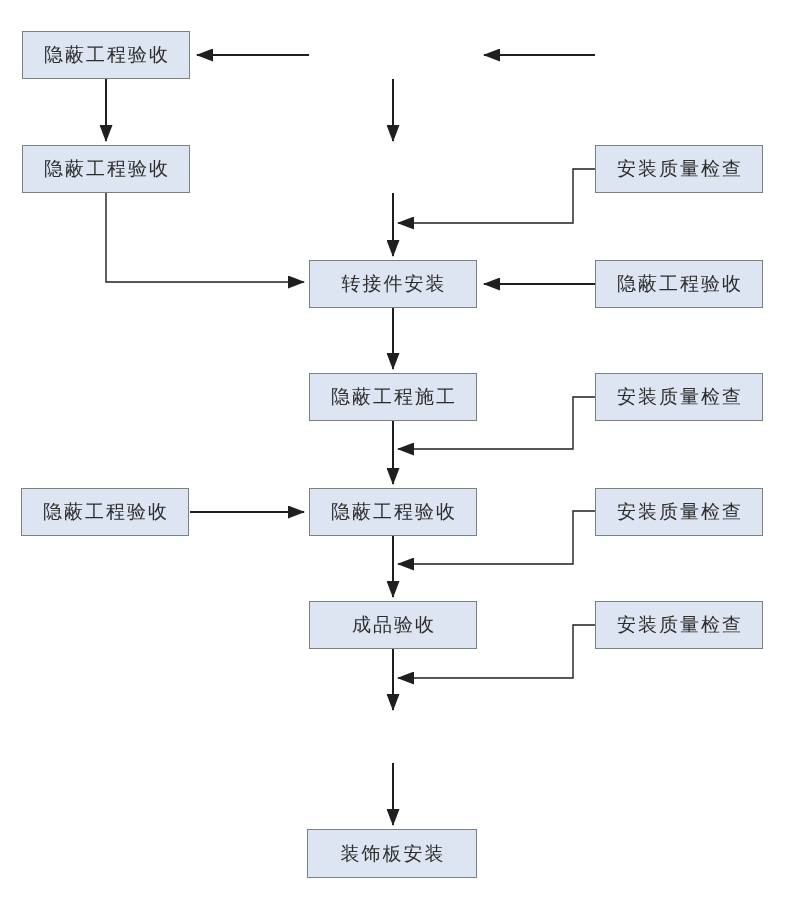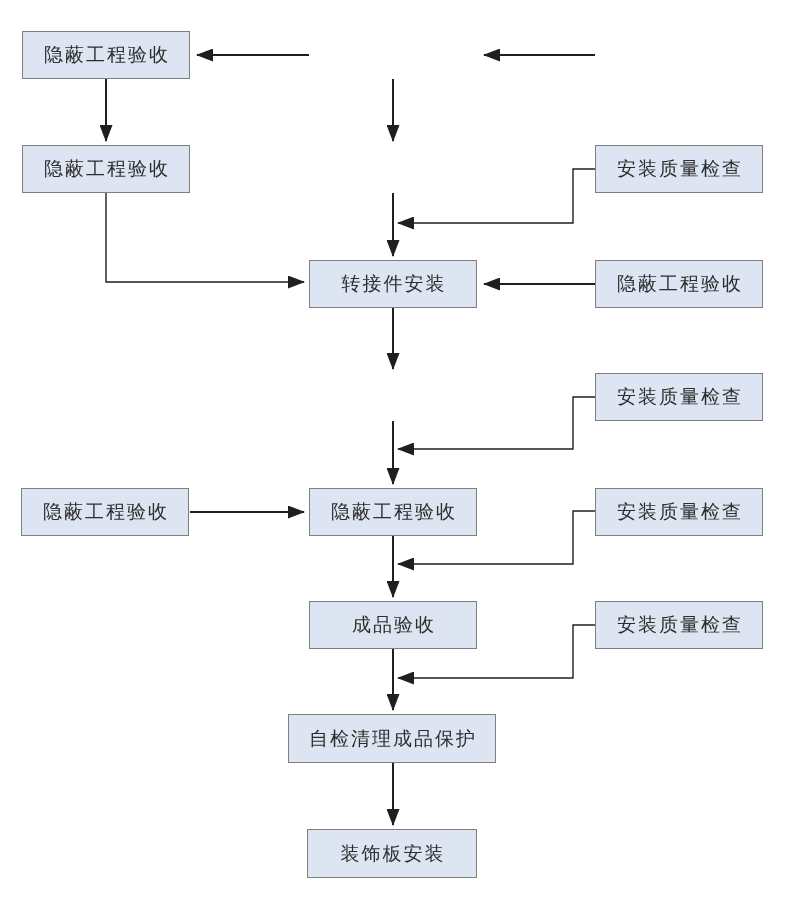--- a/index.html
+++ b/index.html
@@ -56,26 +56,26 @@
   </svg>
 
   <div class="node" style="left:22px;top:20px;width:168px;height:48px">隐蔽工程验收</div>
 
   <div class="node" style="left:22px;top:134px;width:168px;height:48px">隐蔽工程验收</div>
   <div class="node" style="left:595px;top:134px;width:168px;height:48px">安装质量检查</div>
 
   <div class="node" style="left:309px;top:249px;width:168px;height:48px">转接件安装</div>
   <div class="node" style="left:595px;top:249px;width:168px;height:48px">隐蔽工程验收</div>
 
+  <div class="node" style="left:309px;top:362px;width:168px;height:48px">隐蔽工程施工</div>
   <div class="node" style="left:595px;top:362px;width:168px;height:48px">安装质量检查</div>
 
   <div class="node" style="left:21px;top:477px;width:168px;height:48px">隐蔽工程验收</div>
   <div class="node" style="left:309px;top:477px;width:168px;height:48px">隐蔽工程验收</div>
   <div class="node" style="left:595px;top:477px;width:168px;height:48px">安装质量检查</div>
 
   <div class="node" style="left:309px;top:590px;width:168px;height:48px">成品验收</div>
   <div class="node" style="left:595px;top:590px;width:168px;height:48px">安装质量检查</div>
 
-  <div class="node" style="left:288px;top:703px;width:208px;height:49px">自检清理成品保护</div>
 
   <div class="node" style="left:307px;top:818px;width:170px;height:49px">装饰板安装</div>
 
 </div>
 
 </body></html>

